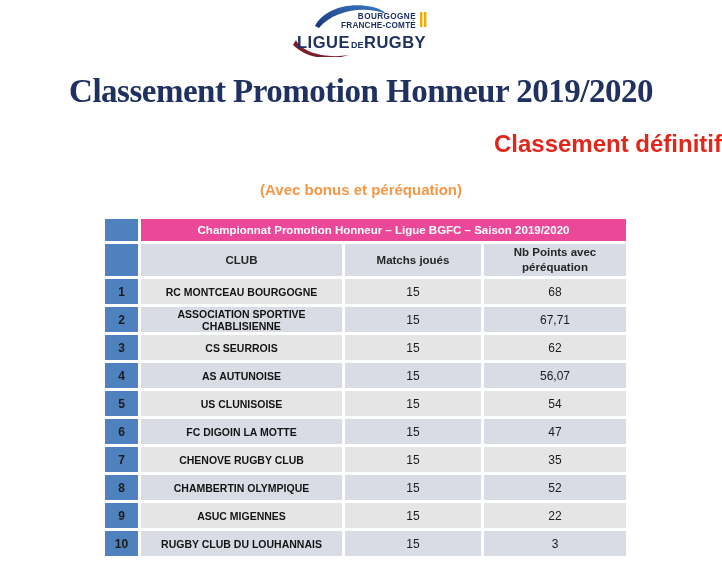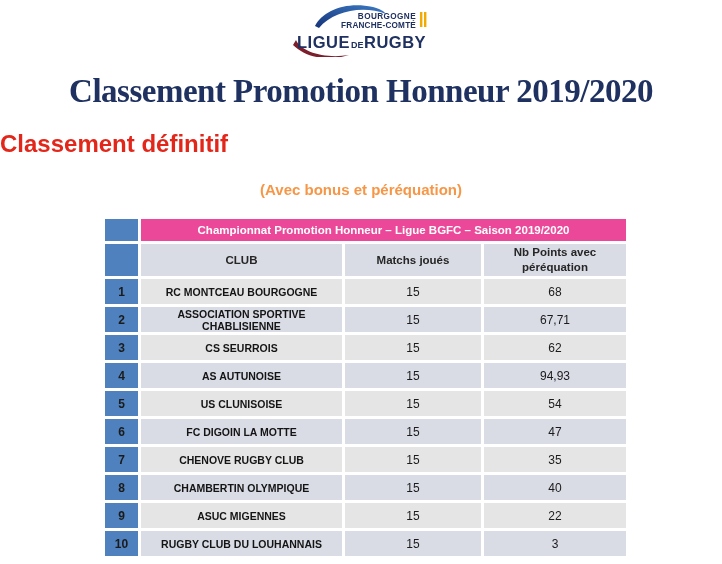--- a/index.html
+++ b/index.html
@@ -21,21 +21,21 @@
   .page-title {
     text-align: center;
     color: #1F3160;
     font-size: 33px;
     font-weight: bold;
     letter-spacing: -0.5px;
     margin: 12px 16px 0;
     font-family: Liberation Serif, serif;
   }
   .subtitle {
-    text-align: left;
+    text-align: right;
     color: #E3261A;
     font-size: 24px;
     font-weight: bold;
     margin: 20px 0 0;
   }
   .subtitle-note {
     text-align: center;
     color: #F79646;
     font-size: 15px;
     font-weight: bold;
@@ -152,21 +152,21 @@
       <tr class="band-light">
         <td class="rank-cell">3</td>
         <td class="club-cell data-cell">CS SEURROIS</td>
         <td class="matchs-cell data-cell">15</td>
         <td class="points-cell data-cell">62</td>
       </tr>
       <tr class="band-dark">
         <td class="rank-cell">4</td>
         <td class="club-cell data-cell">AS AUTUNOISE</td>
         <td class="matchs-cell data-cell">15</td>
-        <td class="points-cell data-cell">94,93</td>
+        <td class="points-cell data-cell">56,07</td>
       </tr>
       <tr class="band-light">
         <td class="rank-cell">5</td>
         <td class="club-cell data-cell">US CLUNISOISE</td>
         <td class="matchs-cell data-cell">15</td>
         <td class="points-cell data-cell">54</td>
       </tr>
       <tr class="band-dark">
         <td class="rank-cell">6</td>
         <td class="club-cell data-cell">FC DIGOIN LA MOTTE</td>
@@ -176,21 +176,21 @@
       <tr class="band-light">
         <td class="rank-cell">7</td>
         <td class="club-cell data-cell">CHENOVE RUGBY CLUB</td>
         <td class="matchs-cell data-cell">15</td>
         <td class="points-cell data-cell">35</td>
       </tr>
       <tr class="band-dark">
         <td class="rank-cell">8</td>
         <td class="club-cell data-cell">CHAMBERTIN OLYMPIQUE</td>
         <td class="matchs-cell data-cell">15</td>
-        <td class="points-cell data-cell">40</td>
+        <td class="points-cell data-cell">52</td>
       </tr>
       <tr class="band-light">
         <td class="rank-cell">9</td>
         <td class="club-cell data-cell">ASUC MIGENNES</td>
         <td class="matchs-cell data-cell">15</td>
         <td class="points-cell data-cell">22</td>
       </tr>
       <tr class="band-dark">
         <td class="rank-cell">10</td>
         <td class="club-cell data-cell">RUGBY CLUB DU LOUHANNAIS</td>

